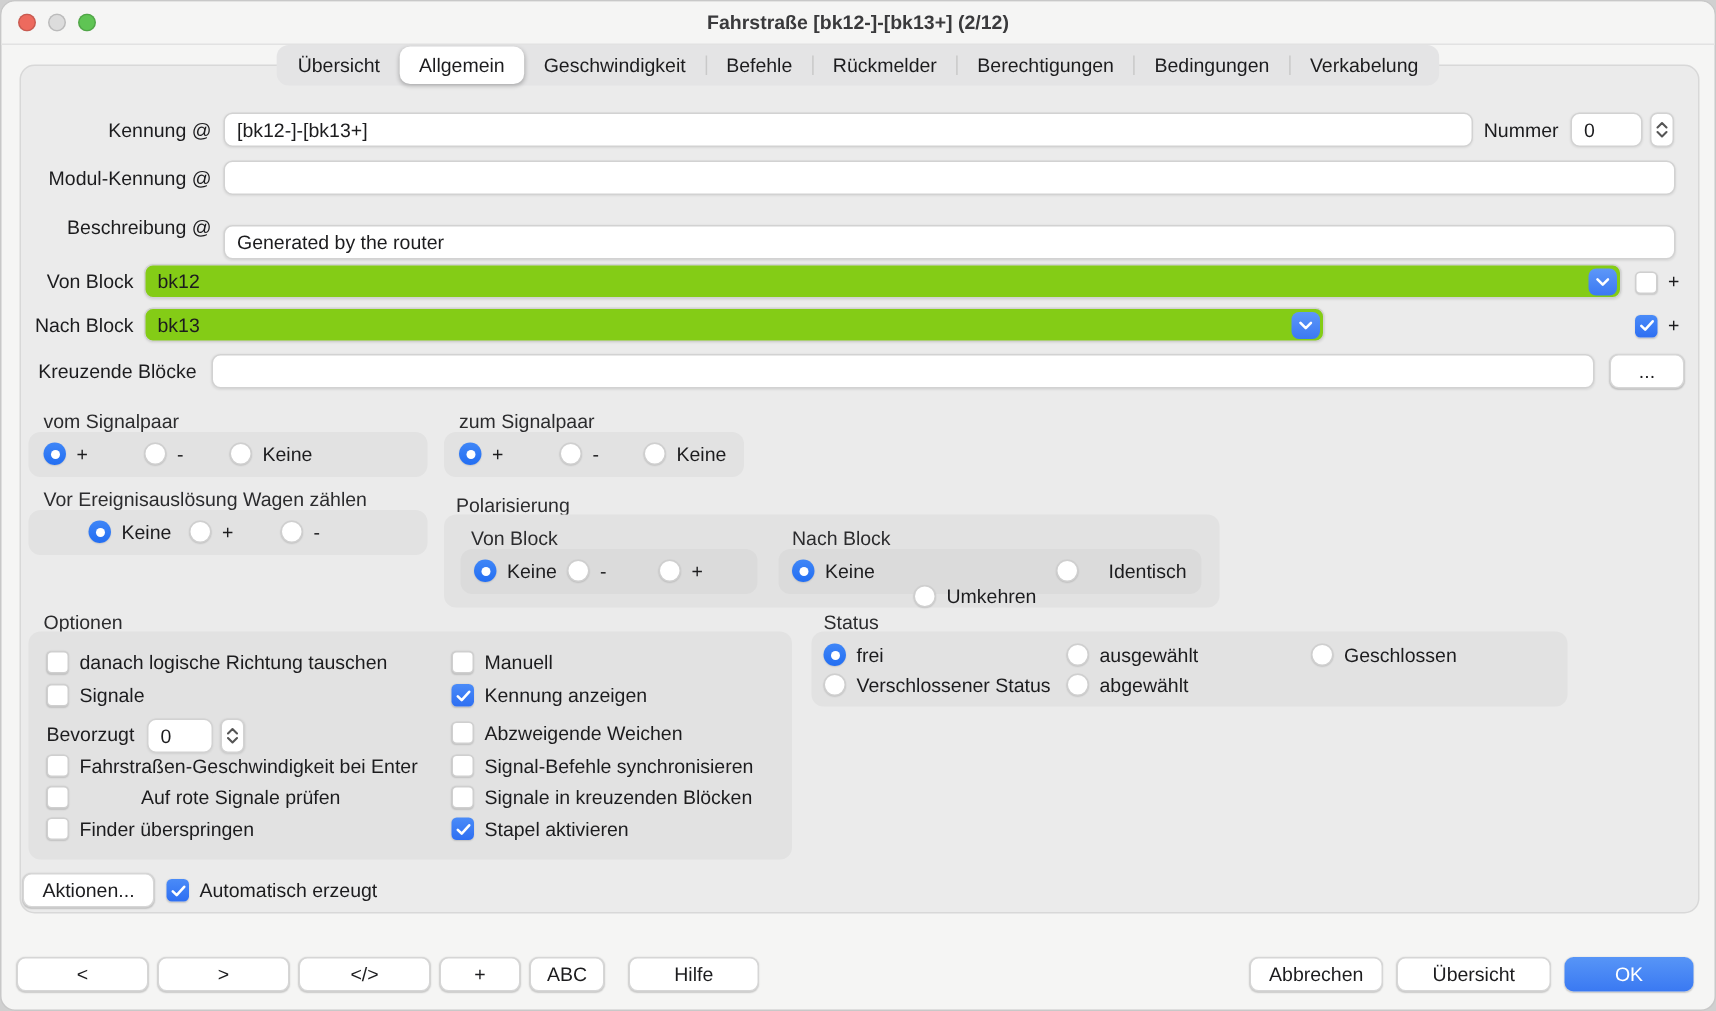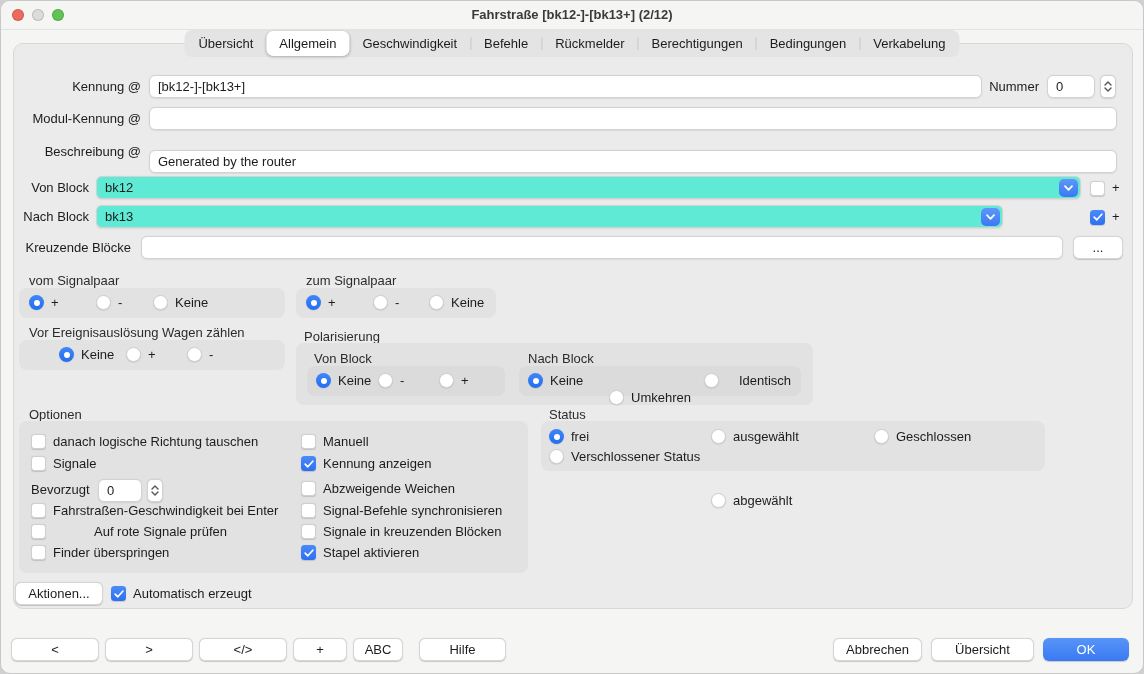--- a/index.html
+++ b/index.html
@@ -24,21 +24,21 @@
   .tabsep{width:1px;height:13px;background:#c9c9c9;align-self:center;}
   
   .panel{position:absolute;left:12px;top:42px;width:1120px;height:566px;
     background:#ebebeb;border:1px solid #d8d8d8;border-radius:10px;box-sizing:border-box;}
   
   .lbl{position:absolute;height:16px;line-height:16px;color:#1c1c1e;}
   .lbl.r{text-align:right;}
   .field{position:absolute;height:23px;background:#fff;border:0.5px solid #d2d2d2;border-radius:6px;
     box-sizing:border-box;padding:0 8px;font-family:inherit;font-size:13px;color:#1c1c1e;
     box-shadow:0 0.5px 1.5px rgba(0,0,0,.08);outline:none;}
-  .combo{position:absolute;height:23px;background:#5eead4;border:0.5px solid #d2d2d2;border-radius:6px;
+  .combo{position:absolute;height:23px;background:#84cc16;border:0.5px solid #d2d2d2;border-radius:6px;
     box-sizing:border-box;display:flex;align-items:center;padding:0 26px 0 8px;
     box-shadow:0 0.5px 1.5px rgba(0,0,0,.08);}
   .combo-btn{position:absolute;right:2px;top:2px;width:19px;height:18px;border-radius:5px;
     background:linear-gradient(#5d97f8,#3b79f3);display:flex;align-items:center;justify-content:center;}
   .stepper{position:absolute;width:16px;height:23px;background:#fff;border:0.5px solid #d2d2d2;border-radius:5px;
     box-sizing:border-box;display:flex;flex-direction:column;align-items:center;justify-content:center;gap:1px;
     box-shadow:0 0.5px 1.5px rgba(0,0,0,.12);}
   .gtitle{position:absolute;color:#2c2c2e;}
   .gbox{position:absolute;background:#e2e2e2;border-radius:8px;}
   .gbox.inner{background:#dbdbdb;}
@@ -115,21 +115,21 @@
           <path d="M1 1.2 L4.5 4.8 L8 1.2" stroke="#fff" stroke-width="1.7" fill="none" stroke-linecap="round" stroke-linejoin="round"></path>
         </svg>
     </span>
   </div>
   <div class="cbrow" style="left:1089px;top:179px;">
     <span class="cb"></span>
     <span class="lbl" style="position:static;">+</span>
   </div>
 
   <div class="lbl r" style="left:0px;top:208px;width:88px;">Nach Block</div>
-  <div class="combo" style="left:95px;top:204px;width:907px;">
+  <div class="combo" style="left:95px;top:204px;width:787px;">
     <span>bk13</span>
     <span class="combo-btn">
       <svg width="9" height="6" viewBox="0 0 9 6">
           <path d="M1 1.2 L4.5 4.8 L8 1.2" stroke="#fff" stroke-width="1.7" fill="none" stroke-linecap="round" stroke-linejoin="round"></path>
         </svg>
     </span>
   </div>
   <div class="cbrow" style="left:1089px;top:208px;">
     <span class="cb on">
       <svg width="10" height="8" viewBox="0 0 10 8">
@@ -299,21 +299,21 @@
       <span>ausgewählt</span>
     </div>
   <div class="radio" style="left:873px;top:428px;">
       <span class="rb"></span>
       <span>Geschlossen</span>
     </div>
   <div class="radio" style="left:548px;top:448px;">
       <span class="rb"></span>
       <span>Verschlossener Status</span>
     </div>
-  <div class="radio" style="left:710px;top:448px;margin-top:44px;">
+  <div class="radio" style="left:710px;top:448px;">
       <span class="rb"></span>
       <span>abgewählt</span>
     </div>
 
   <div class="btnw" style="left:14px;top:581px;width:88px;">Aktionen...</div>
   <div class="cbrow" style="left:110px;top:585px;">
       <span class="cb on">
         <svg width="10" height="8" viewBox="0 0 10 8">
           <path d="M1.2 4.2 L3.8 6.8 L8.8 1.2" stroke="#fff" stroke-width="1.7" fill="none" stroke-linecap="round" stroke-linejoin="round"></path>
         </svg>

